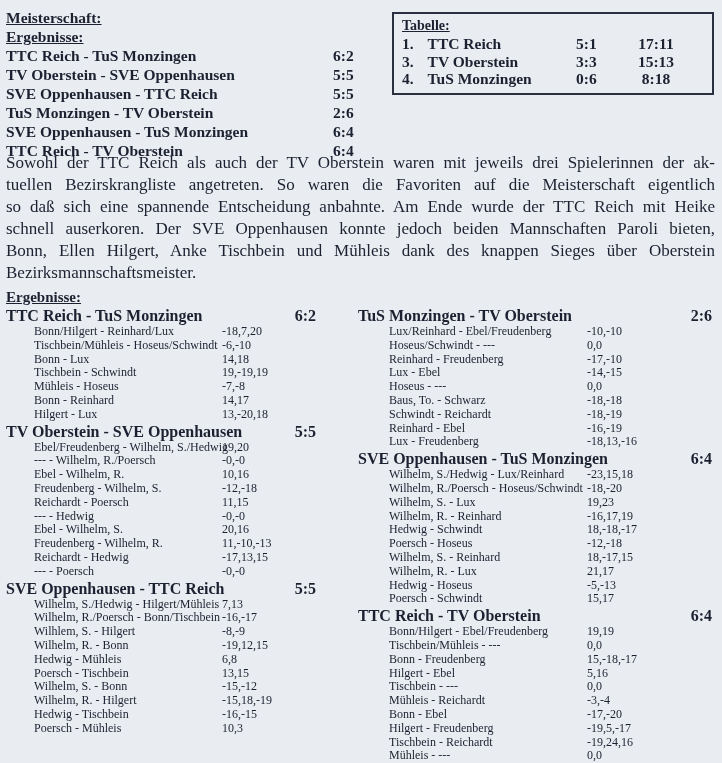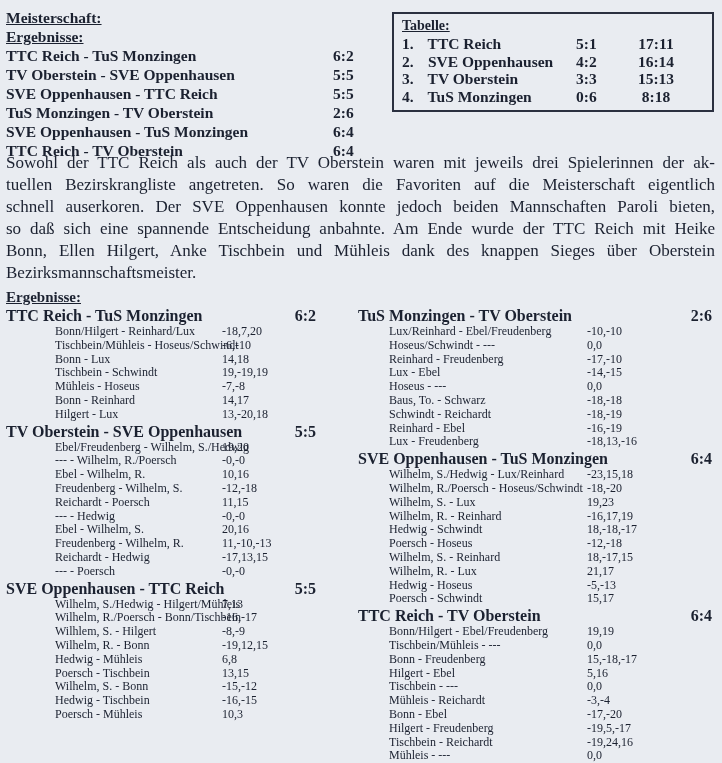--- a/index.html
+++ b/index.html
@@ -45,21 +45,21 @@
   
   .d-title{position:absolute;left:6px;top:288px;font-weight:bold;font-size:15px;line-height:18px;text-decoration:underline;}
   .col{position:absolute;top:307px;}
   .col-left{left:6px;width:310px;}
   .col-right{left:358px;width:356px;}
   .match{margin-bottom:1px;}
   .m-head{position:relative;font-weight:bold;font-size:16px;line-height:17px;white-space:nowrap;margin-bottom:1px;}
   .m-score{position:absolute;top:0;right:0;}
   .col-right .m-score{right:2px;}
   .g-row{position:relative;font-size:12px;line-height:13.8px;white-space:nowrap;}
-  .col-left .g-pairing{margin-left:49px;}
+  .col-left .g-pairing{margin-left:28px;}
   .col-left .g-result{position:absolute;left:216px;top:0;}
   .col-right .g-pairing{margin-left:31px;}
   .col-right .g-result{position:absolute;left:229px;top:0;}
 </style>
 </head>
 <body>
 
 <div class="page">
 
   <div class="summary">
@@ -101,26 +101,20 @@
   <div class="standings">
     <div class="t-title">Tabelle:</div>
     <div id="standings-rows">
   <div class="t-row">
     <span class="t-rank">1.</span>
     <span class="t-team">TTC Reich</span>
     <span class="t-points">5:1</span>
     <span class="t-sets">17:11</span>
   </div>
 
-  <div class="t-row">
-    <span class="t-rank">2.</span>
-    <span class="t-team">SVE Oppenhausen</span>
-    <span class="t-points">4:2</span>
-    <span class="t-sets">16:14</span>
-  </div>
 
   <div class="t-row">
     <span class="t-rank">3.</span>
     <span class="t-team">TV Oberstein</span>
     <span class="t-points">3:3</span>
     <span class="t-sets">15:13</span>
   </div>
 
   <div class="t-row">
     <span class="t-rank">4.</span>
@@ -129,23 +123,23 @@
     <span class="t-sets">8:18</span>
   </div>
 </div>
   </div>
 
   <div class="report" id="report-lines">
   <div class="p-line">Sowohl der TTC Reich als auch der TV Oberstein waren mit jeweils drei Spielerinnen der ak-</div>
 
   <div class="p-line">tuellen Bezirskrangliste angetreten. So waren die Favoriten auf die Meisterschaft eigentlich</div>
 
+  <div class="p-line">so daß sich eine spannende Entscheidung anbahnte. Am Ende wurde der TTC Reich mit Heike</div>
+
   <div class="p-line">schnell auserkoren. Der SVE Oppenhausen konnte jedoch beiden Mannschaften Paroli bieten,</div>
-
-  <div class="p-line">so daß sich eine spannende Entscheidung anbahnte. Am Ende wurde der TTC Reich mit Heike</div>
 
   <div class="p-line">Bonn, Ellen Hilgert, Anke Tischbein und Mühleis dank des knappen Sieges über Oberstein</div>
 
   <div class="p-line last">Bezirksmannschaftsmeister.</div>
 </div>
 
   <div class="d-title">Ergebnisse:</div>
 
   <div class="col col-left" id="col-left">
   <div class="match">
@@ -284,20 +278,24 @@
   <div class="g-row">
     <span class="g-pairing">Poersch - Tischbein</span>
     <span class="g-result">13,15</span>
   </div>
 
   <div class="g-row">
     <span class="g-pairing">Wilhelm, S. - Bonn</span>
     <span class="g-result">-15,-12</span>
   </div>
 
+  <div class="g-row">
+    <span class="g-pairing">Wilhelm, R. - Hilgert</span>
+    <span class="g-result">-15,18,-19</span>
+  </div>
 
   <div class="g-row">
     <span class="g-pairing">Hedwig - Tischbein</span>
     <span class="g-result">-16,-15</span>
   </div>
 
   <div class="g-row">
     <span class="g-pairing">Poersch - Mühleis</span>
     <span class="g-result">10,3</span>
   </div>

